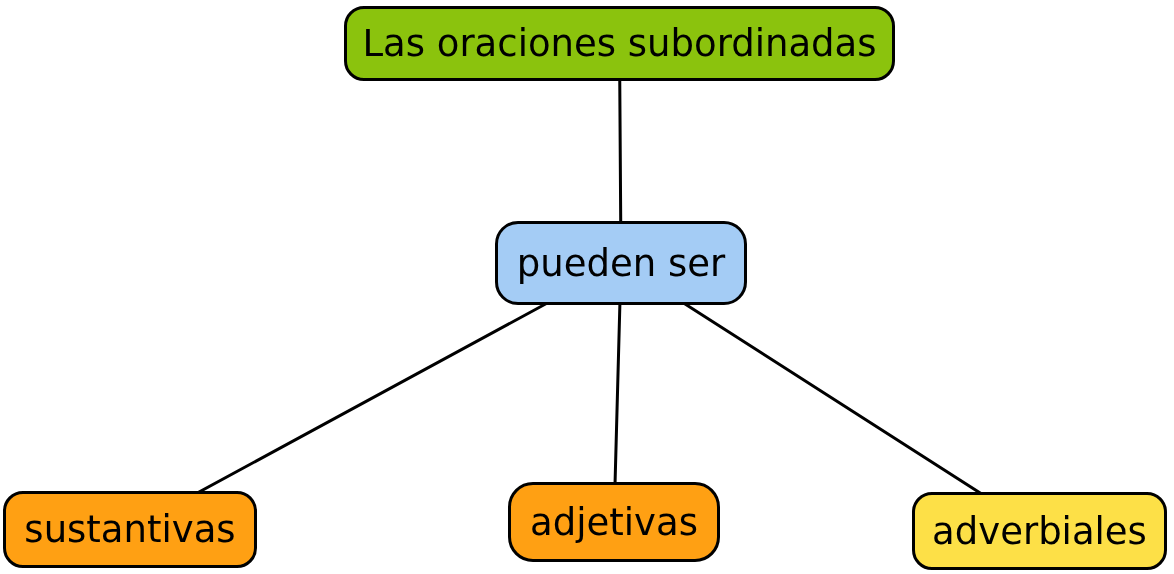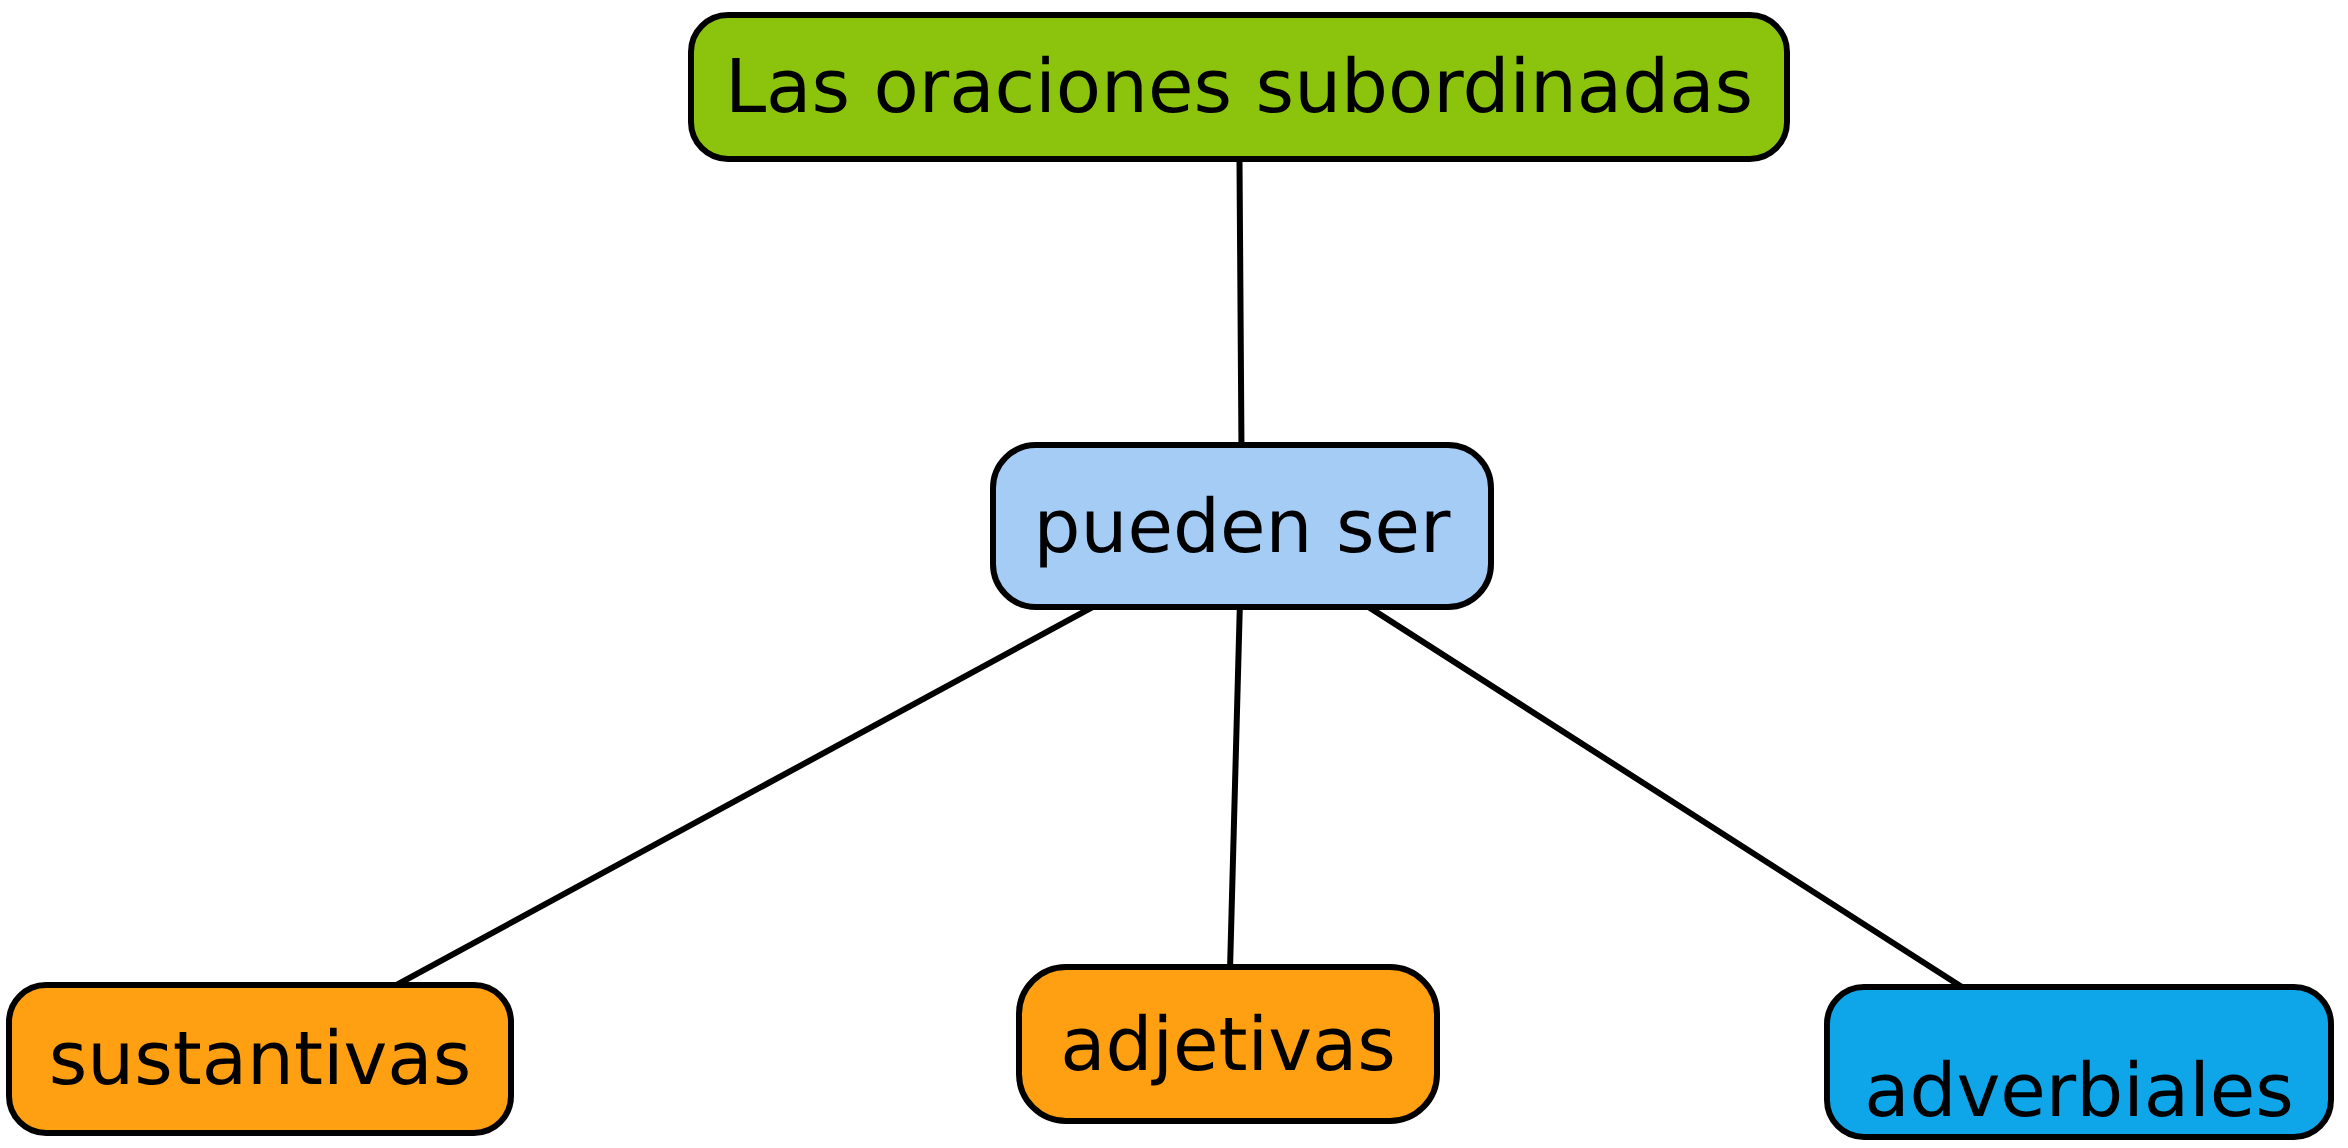--- a/index.html
+++ b/index.html
@@ -62,16 +62,16 @@
   </div>
 
   <div class="node node-link" style="background-color: rgb(164, 204, 245);">
     <span class="label">pueden ser</span>
   </div>
 
   <div class="node node-child2" style="background-color: rgb(255, 160, 19);">
     <span class="label">adjetivas</span>
   </div>
 
-  <div class="node node-child3" style="background-color: #0ea5e9; align-items: flex-end;">
+  <div class="node node-child3" style="background-color: #fde047;">
     <span class="label">adverbiales</span>
   </div>
 </div>
 
 </body></html>

